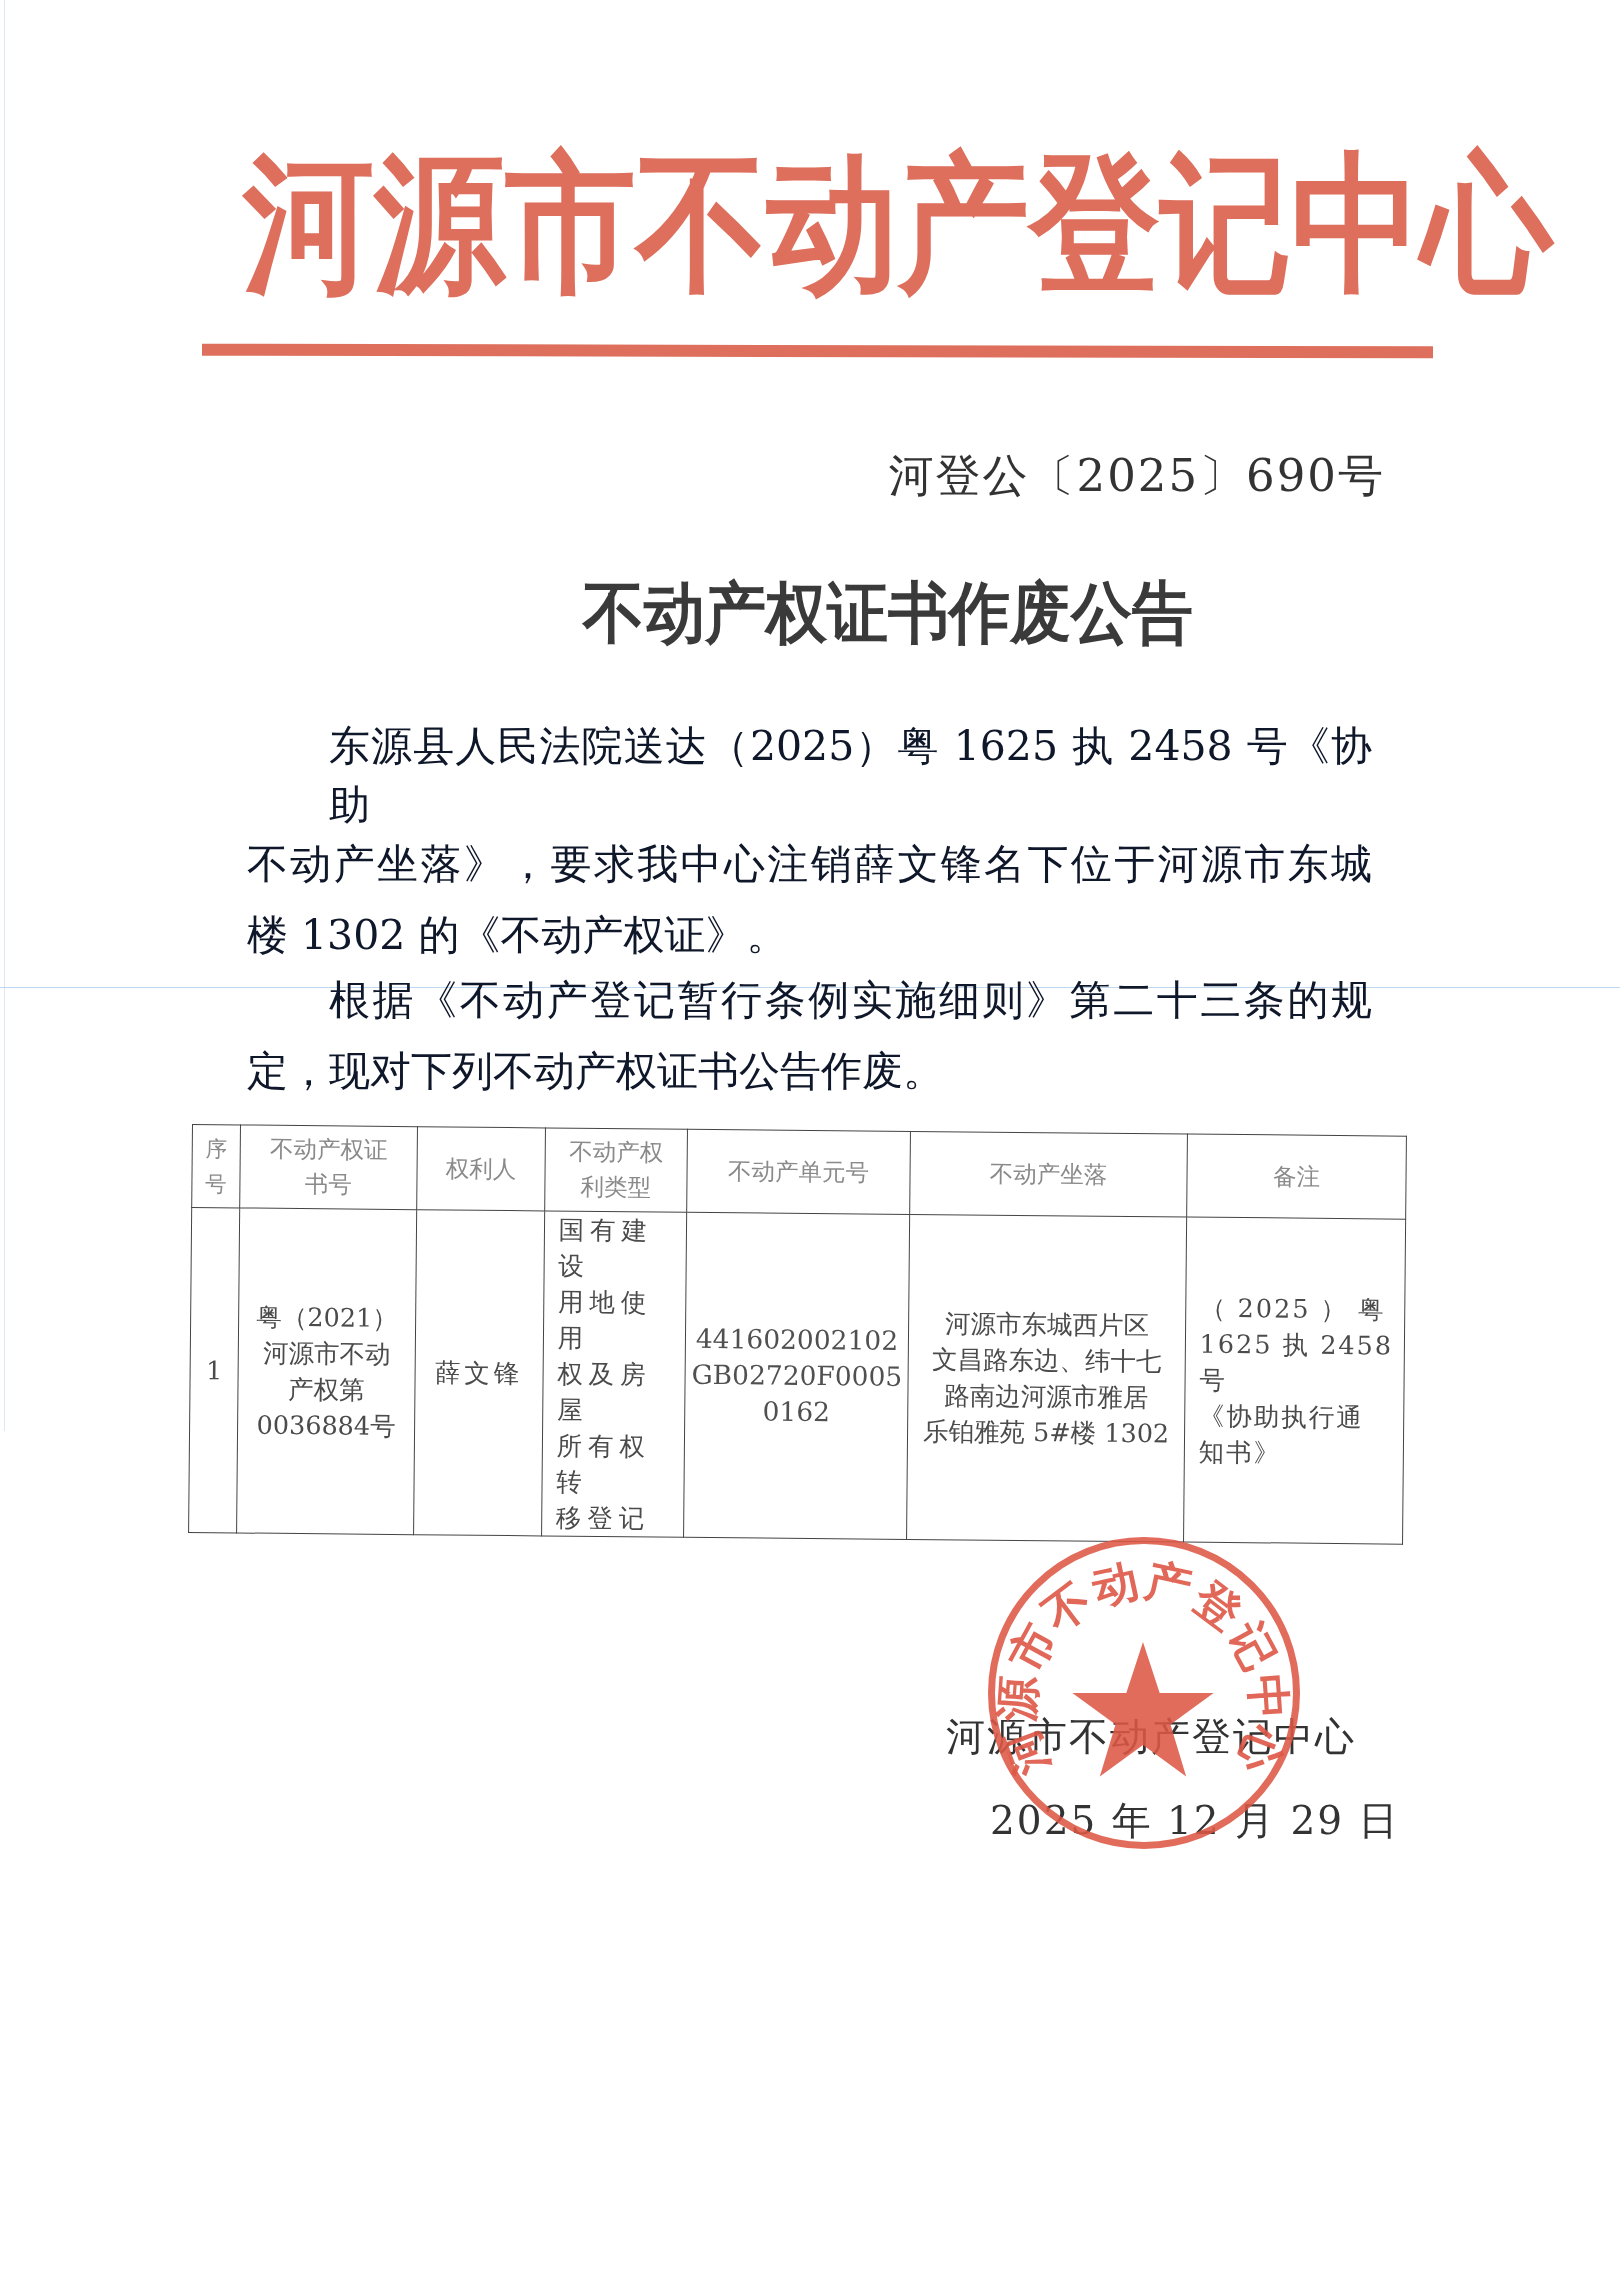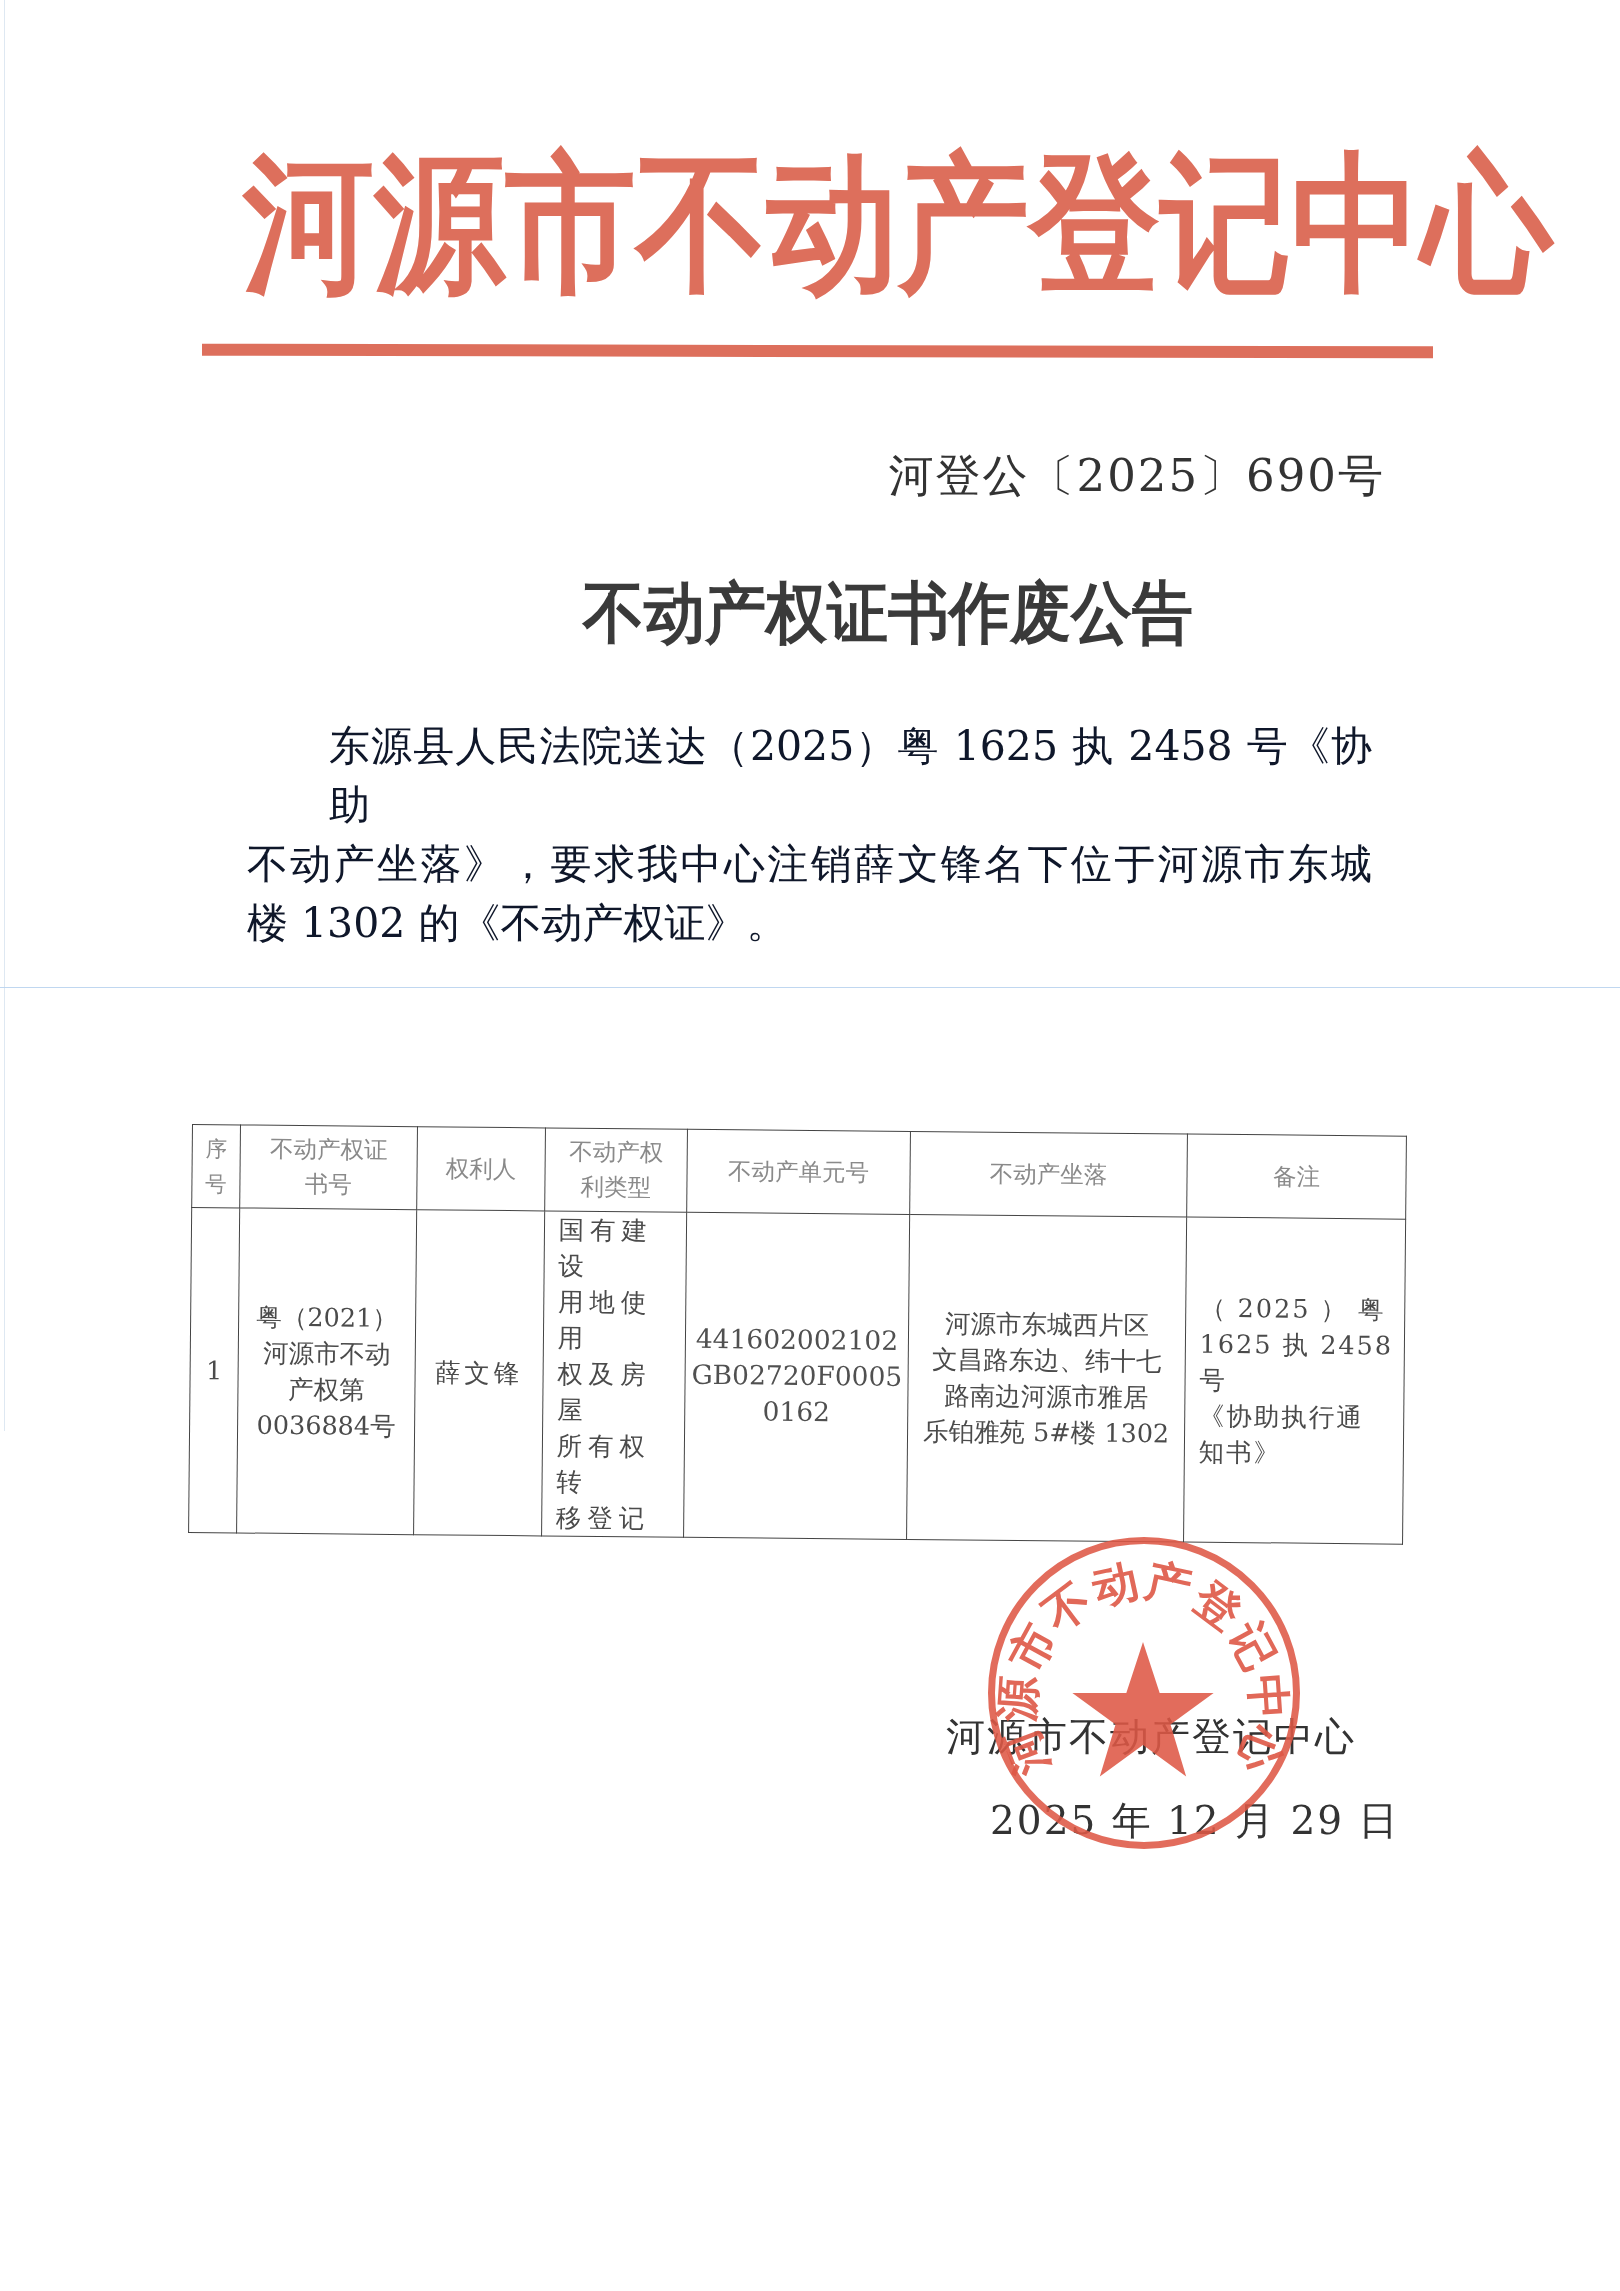--- a/index.html
+++ b/index.html
@@ -59,21 +59,21 @@
     }
 
     
     .body-text {
       position: absolute; left: 247px; top: 717px; width: 1125px;
       font-size: 41px; line-height: 59px; color: #0f172a;
       text-align: justify; text-justify: inter-character;
     }
     .line { display: block; text-align-last: justify; text-indent: 0; }
     .line.first { padding-left: 2em; }
-    .line.last { text-align-last: left; }
+    .line.last { text-align-last: left; margin-top: 12px; }
 
     
     .table-wrap {
       position: absolute; left: 192px; top: 1124px; width: 1215px;
       transform: rotate(0.55deg); transform-origin: left top;
     }
     table.cert-table {
       border-collapse: collapse; width: 1215px; table-layout: fixed;
       font-family: "DejaVu Serif", "Liberation Serif", serif;
       color: #555;
@@ -139,20 +139,24 @@
 
   <div class="doc-number">河登公〔2025〕690号</div>
 
   <div class="notice-title">不动产权证书作废公告</div>
 
   <div class="body-text">
     <div>
       <span class="line first">东源县人民法院送达（2025）粤 1625 执 2458 号《协助</span>
       <span class="line">不动产坐落》，要求我中心注销薛文锋名下位于河源市东城</span>
       <span class="line last">楼 1302 的《不动产权证》。</span>
+    </div>
+    <div style="margin-top:5.9px;">
+      <span class="line first">根据《不动产登记暂行条例实施细则》第二十三条的规</span>
+      <span class="line last">定，现对下列不动产权证书公告作废。</span>
     </div>
   </div>
 
   <div class="table-wrap">
     <table class="cert-table">
       <colgroup>
         <col style="width:48px">
         <col style="width:177px">
         <col style="width:128px">
         <col style="width:142px">

